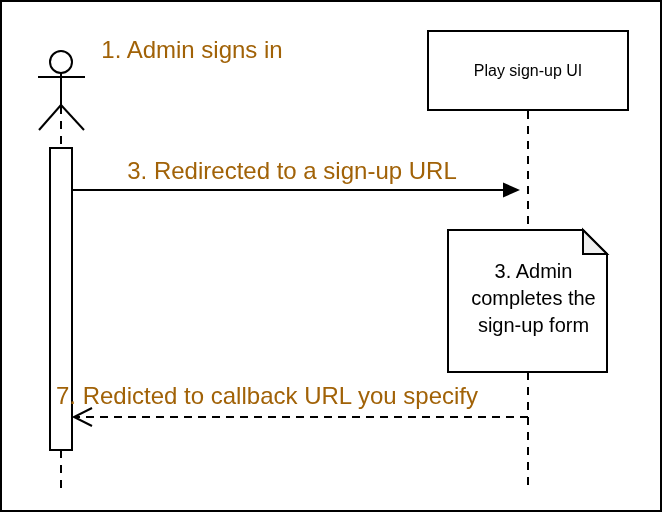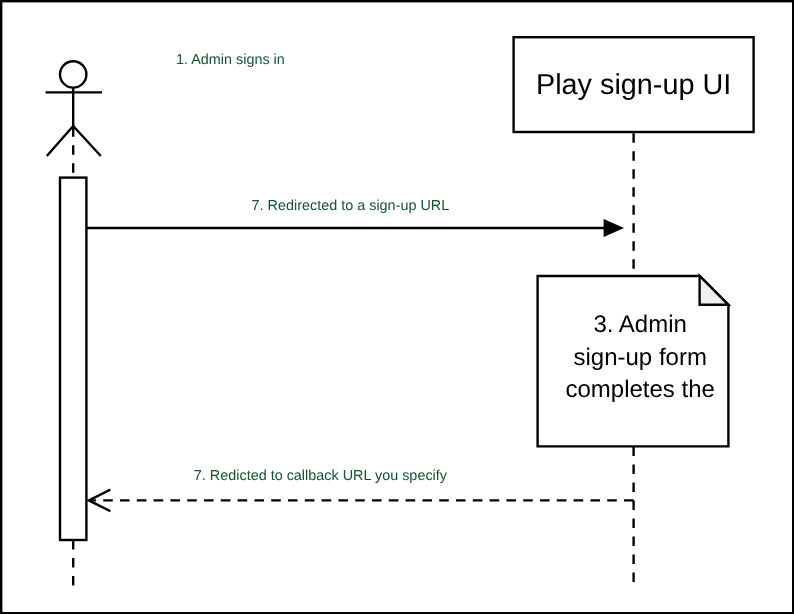--- a/index.html
+++ b/index.html
@@ -8,33 +8,33 @@
     width: 662px;
     height: 512px;
     background: #ffffff;
     font-family: "Liberation Sans", sans-serif;
     color: #000;
     overflow: hidden;
   }
   .stage svg { position: absolute; top: 0; left: 0; }
   .lbl {
     position: absolute;
-    font-size: 12px;
+    font-size: 24px;
     line-height: 27px;
-    color: #14532d;
+    color: #a16207;
     text-align: center;
     white-space: nowrap;
     transform: translateX(-50%);
   }
   .lbl.single { line-height: 22px; }
   .boxlbl {
     position: absolute;
     left: 428px; top: 31px; width: 200px; height: 79px;
     display: flex; align-items: center; justify-content: center;
-    font-size: 24px;
+    font-size: 16px;
   }
   .notelbl {
     position: absolute;
     left: 448px; top: 230px; width: 171px; height: 142px;
     padding-bottom: 6px; box-sizing: border-box;
     display: flex; flex-direction: column; align-items: center; justify-content: center;
     font-size: 20px; line-height: 27px; text-align: center;
   }
 </style>
 </head>
@@ -79,23 +79,23 @@
       <polyline points="92,408 74,417 92,426" fill="none" stroke="#000000" stroke-width="2"></polyline>
     </g>
   </svg>
 
   <div class="lbl" style="left:192px; top:36px;">
     <div>1. Admin signs in</div>
   </div>
 
   <div class="boxlbl">Play sign-up UI</div>
 
-  <div class="lbl single" style="left:292px; top:160px;">7. Redirected to a sign-up URL</div>
+  <div class="lbl single" style="left:292px; top:160px;">3. Redirected to a sign-up URL</div>
 
   <div class="notelbl">
     <div>3. Admin</div>
+    <div>completes the</div>
     <div>sign-up form</div>
-    <div>completes the</div>
   </div>
 
   <div class="lbl single" style="left:267px; top:385px;">7. Redicted to callback URL you specify</div>
 
 </div>
 
 </body></html>

